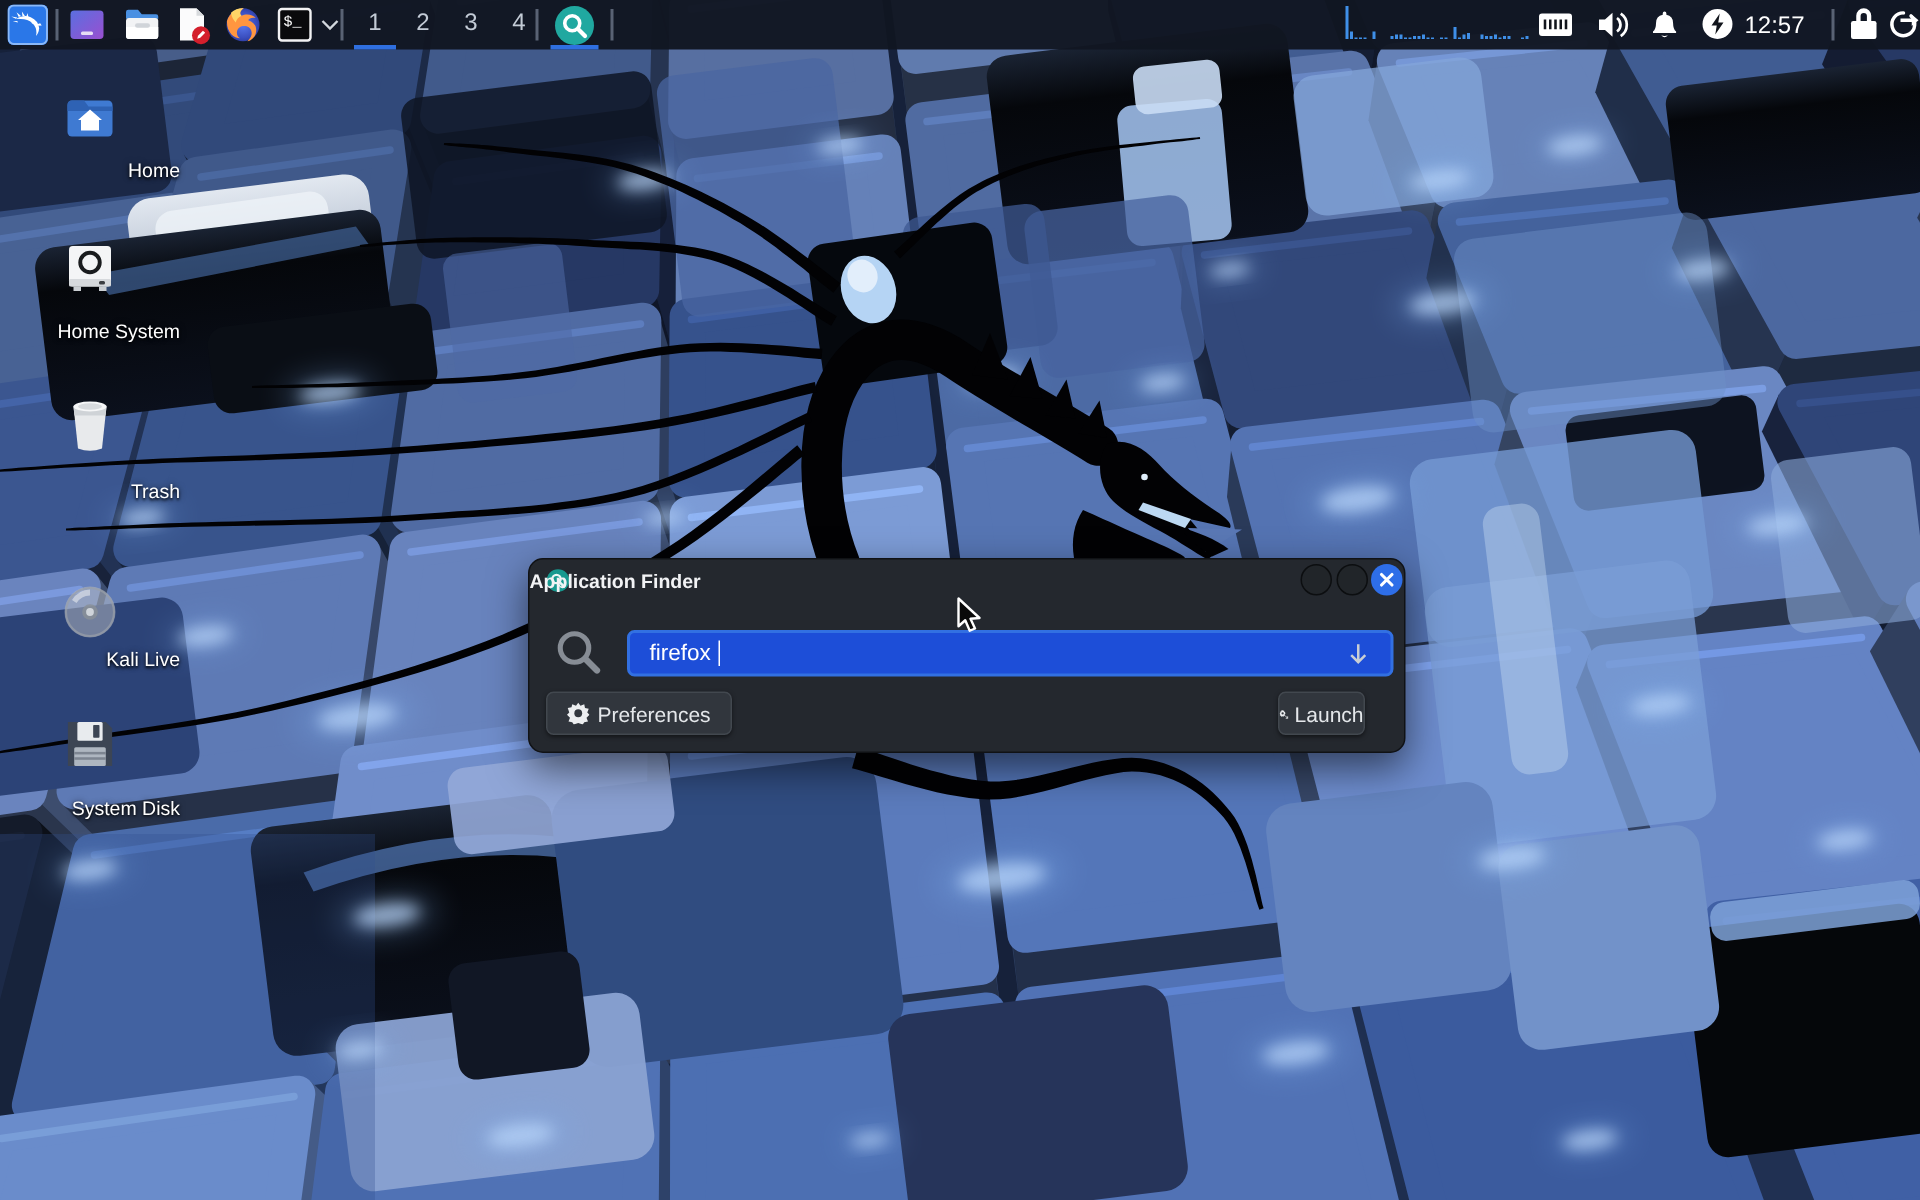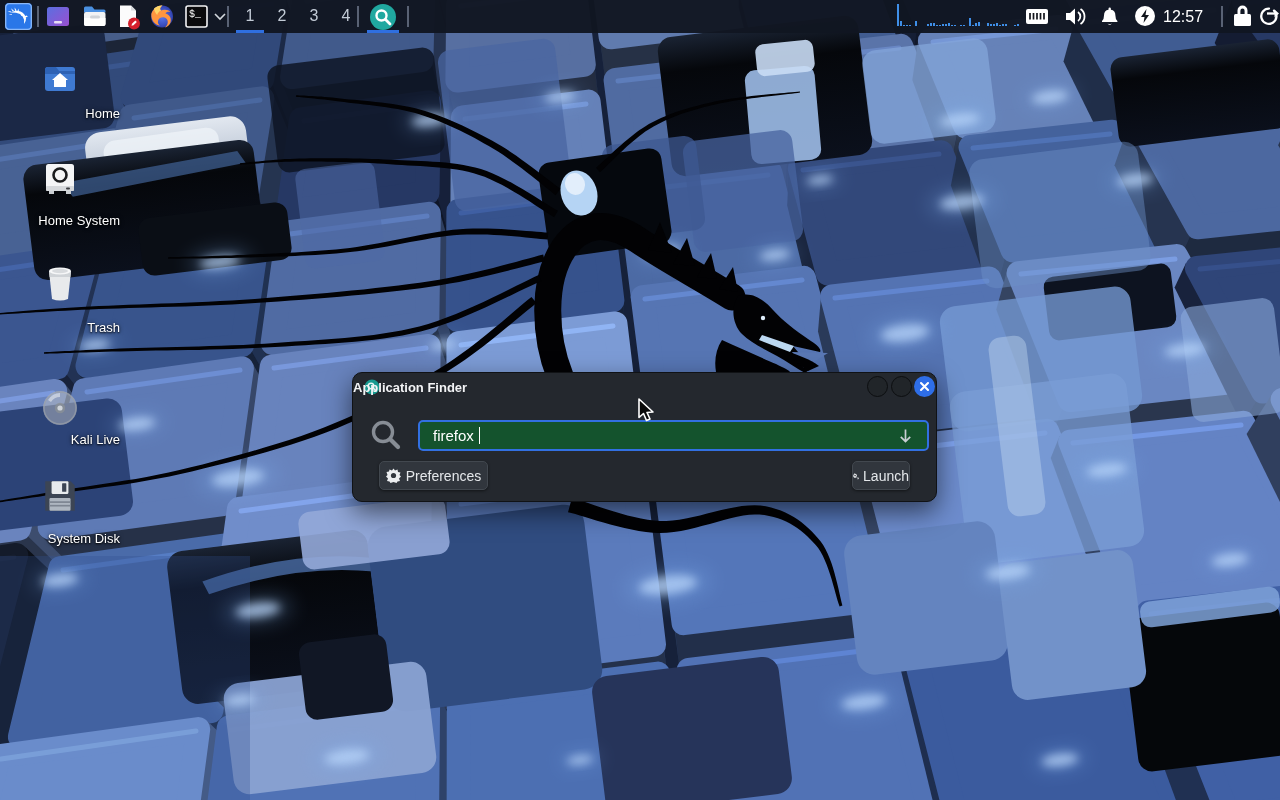--- a/index.html
+++ b/index.html
@@ -6,21 +6,21 @@
 #panel{position:absolute;left:0;top:0;width:1280px;height:33px;background:rgba(17,22,33,0.96);z-index:30}
 .sep{position:absolute;top:6px;width:2px;height:21px;background:#596274}
 .wsnum{position:absolute;top:0;height:31px;line-height:31px;width:32px;text-align:center;color:#c3cbd6;font-size:16px}
 .uline{position:absolute;top:30px;height:3px;background:#2f6fe0}
 .dic{position:absolute;left:0;width:120px;text-align:center;z-index:5}
 .dic svg{display:block;margin:0 auto}
 .dlbl{position:absolute;left:0;width:120px;text-align:right;color:#fff;font-size:13px;line-height:14px;text-shadow:0 1px 2px rgba(0,0,0,0.95),0 0 4px rgba(0,0,0,0.65);z-index:5}
 #dlg{position:absolute;left:352px;top:372px;width:585px;height:130px;background:#24282e;border:1px solid #101215;border-radius:10px;z-index:40;box-shadow:0 10px 26px rgba(0,0,0,0.55)}
 #dlg .title{position:absolute;left:0;right:40px;top:7px;color:#f2f3f5;font-size:13px;font-weight:bold}
 .winbtn{position:absolute;top:3px;width:21px;height:21px;border-radius:50%}
-#inp{position:absolute;left:65px;top:47px;width:511px;height:31px;background:#14532d;border:2px solid #3270e2;border-radius:5px;color:#fff;font-size:15px;line-height:27px;padding-left:13px}
+#inp{position:absolute;left:65px;top:47px;width:511px;height:31px;background:#1d4ed8;border:2px solid #3270e2;border-radius:5px;color:#fff;font-size:15px;line-height:27px;padding-left:13px}
 .btn{position:absolute;top:88px;height:29px;background:#31363d;border:1px solid #42484f;border-radius:5px;color:#e4e7ea;font-size:14px;display:flex;align-items:center;justify-content:center;white-space:nowrap;box-shadow:0 1px 3px rgba(0,0,0,0.5)}
 </style></head><body>
 <div id="stage">
 <svg width="1280" height="800" viewBox="0 0 1280 800" style="position:absolute;left:0;top:0">
 <defs>
         <filter id="bl" x="-80%" y="-80%" width="260%" height="260%">
           <feGaussianBlur stdDeviation="5"></feGaussianBlur>
         </filter>
         <filter id="bl2" x="-80%" y="-80%" width="260%" height="260%">
           <feGaussianBlur stdDeviation="10"></feGaussianBlur>
@@ -592,21 +592,21 @@
  </svg>
  <svg width="34" height="34" viewBox="0 0 34 34" style="position:absolute;left:16px;top:45px">
   <circle cx="14" cy="14" r="9.5" fill="none" stroke="#878d95" stroke-width="3.4"></circle>
   <line x1="21.5" y1="21.5" x2="29" y2="29" stroke="#878d95" stroke-width="4.2" stroke-linecap="round"></line>
  </svg>
  <div id="inp">firefox<span style="border-left:1.5px solid #fff;margin-left:5px"></span>
   <svg width="15" height="16" viewBox="0 0 15 16" style="position:absolute;right:14px;top:6px">
    <path d="M7.5 1.5 L7.5 13 M2.8 8.8 L7.5 13.5 L12.2 8.8" stroke="#c9ced4" stroke-width="1.7" fill="none"></path>
   </svg>
  </div>
- <div class="btn" style="left:26px;width:109px">
+ <div class="btn" style="left:11px;width:124px">
   <svg width="15" height="15" viewBox="0 0 15 15" style="margin-right:5px">
    <path d="M7.5 0.5 L9 2.5 L11.5 1.5 L12 4 L14.5 4.5 L13.5 7 L15 8.5 L13 10.5 L14 13 L11.5 13.5 L10.5 15 L7.5 14 L4.5 15 L3.5 13.5 L1 13 L2 10.5 L0 8.5 L1.5 7 L0.5 4 L3 3.5 L3.5 1.5 L6 2.5 Z" fill="#eceef0"></path>
    <circle cx="7.5" cy="7.5" r="2.6" fill="#31363d"></circle>
   </svg>Preferences
  </div>
  <div class="btn" style="left:499px;width:58px">
   <svg width="16" height="16" viewBox="0 0 16 16" style="margin-right:4px">
    <path d="M5 1 L6 2.5 L8 2 L8.3 4 L10.3 4.3 L9.5 6.2 L10.8 7.5 L9 9 L9.7 11 L7.7 11.2 L7 13 L5 12 L3 13 L2.5 11 L0.5 10.7 L1.3 8.8 L0 7.5 L1.5 6 L1 4 L3 3.8 L3.3 2 Z" fill="#eceef0"></path>
    <circle cx="5.5" cy="7" r="2" fill="#31363d"></circle>
    <path d="M9.5 10.5 L14.5 15.5 M14.5 15.5 L14.5 12 M14.5 15.5 L11 15.5" stroke="#eceef0" stroke-width="1.5" fill="none"></path>

